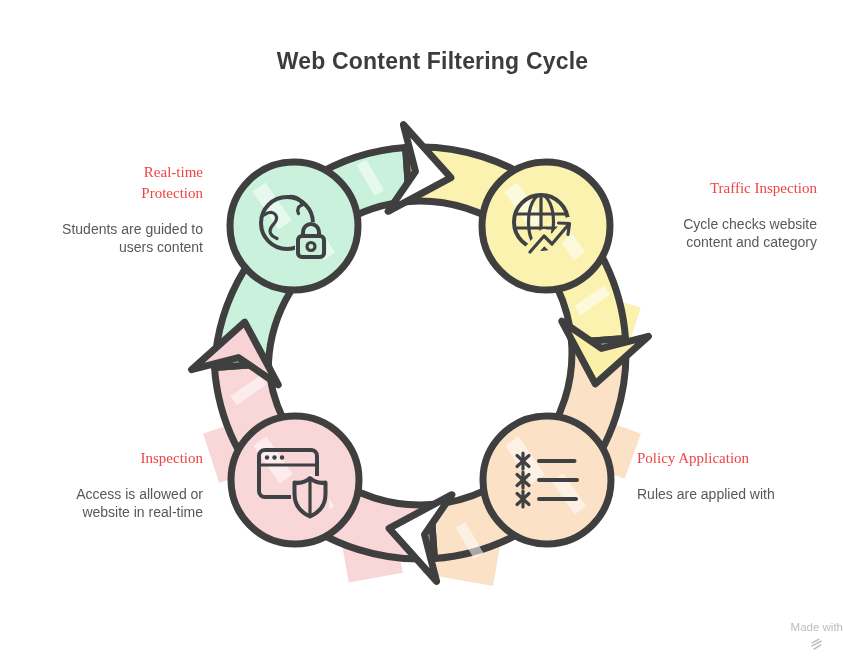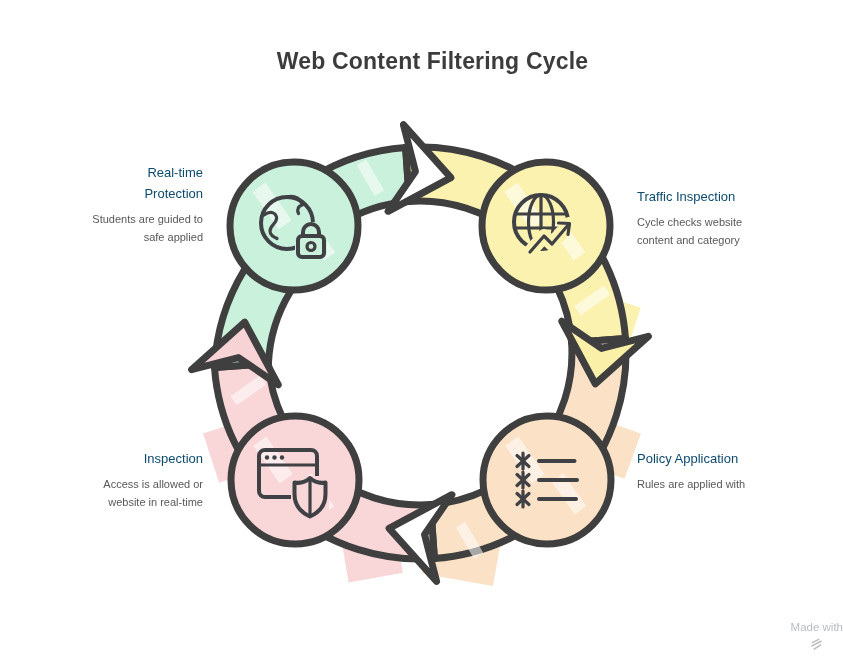--- a/index.html
+++ b/index.html
@@ -2,23 +2,23 @@
 <html><head>
 <meta charset="utf-8">
 <style>
   html,body{margin:0;padding:0;background:#ffffff;}
   .canvas{position:relative;width:843px;height:658px;background:#ffffff;overflow:hidden;
           font-family:"Liberation Sans",sans-serif;padding-left:22px;}
   .page-title{position:absolute;top:48px;left:0;width:100%;text-align:center;
               font-size:23px;font-weight:700;color:#3C3C3C;letter-spacing:.2px;}
   .cycle-svg{position:absolute;left:0;top:0;}
   .node-label{position:absolute;}
-  .node-title{font-size:13px;line-height:21px;color:#0c4a6e;}
+  .node-title{font-size:15px;line-height:21px;color:#ef4444;font-family:Liberation Serif, serif;}
   .node-title div:empty{display:none;}
-  .node-desc{margin-top:7px;font-size:11px;line-height:17.5px;color:#585858;}
+  .node-desc{margin-top:17px;font-size:14px;line-height:17.5px;color:#585858;}
   .align-right{text-align:right;}
   .watermark{position:absolute;top:621px;right:22px;display:flex;align-items:center;gap:5px;
              font-size:11.5px;color:#B9BDC2;flex-direction:column;}
   .ln{stroke:#3F4145;stroke-width:4;fill:none;stroke-linecap:round;stroke-linejoin:round;}
   .ln-thin{stroke-width:3.2;}
   .outline{stroke:#3F3F3F;stroke-width:7;stroke-linejoin:round;}
   .streak{fill:#ffffff;opacity:.55;}
   .dot{fill:#3F4145;stroke:none;}
 </style>
 </head>
@@ -139,25 +139,25 @@
     </g>
   </svg>
 
   <div class="node-label align-right" style="left:38px;top:162px;width:165px;">
     <div class="node-title">
       <div>Real-time</div>
       <div>Protection</div>
     </div>
     <div class="node-desc">
       <div>Students are guided to</div>
-      <div>safe applied</div>
+      <div>users content</div>
     </div>
   </div>
 
-  <div class="node-label" style="left:637px;top:186px;width:180px;">
+  <div class="node-label" style="left:637px;top:178px;width:180px;text-align:right;">
     <div class="node-title">
       <div>Traffic Inspection</div>
 
     </div>
     <div class="node-desc">
       <div>Cycle checks website</div>
       <div>content and category</div>
     </div>
   </div>
 

